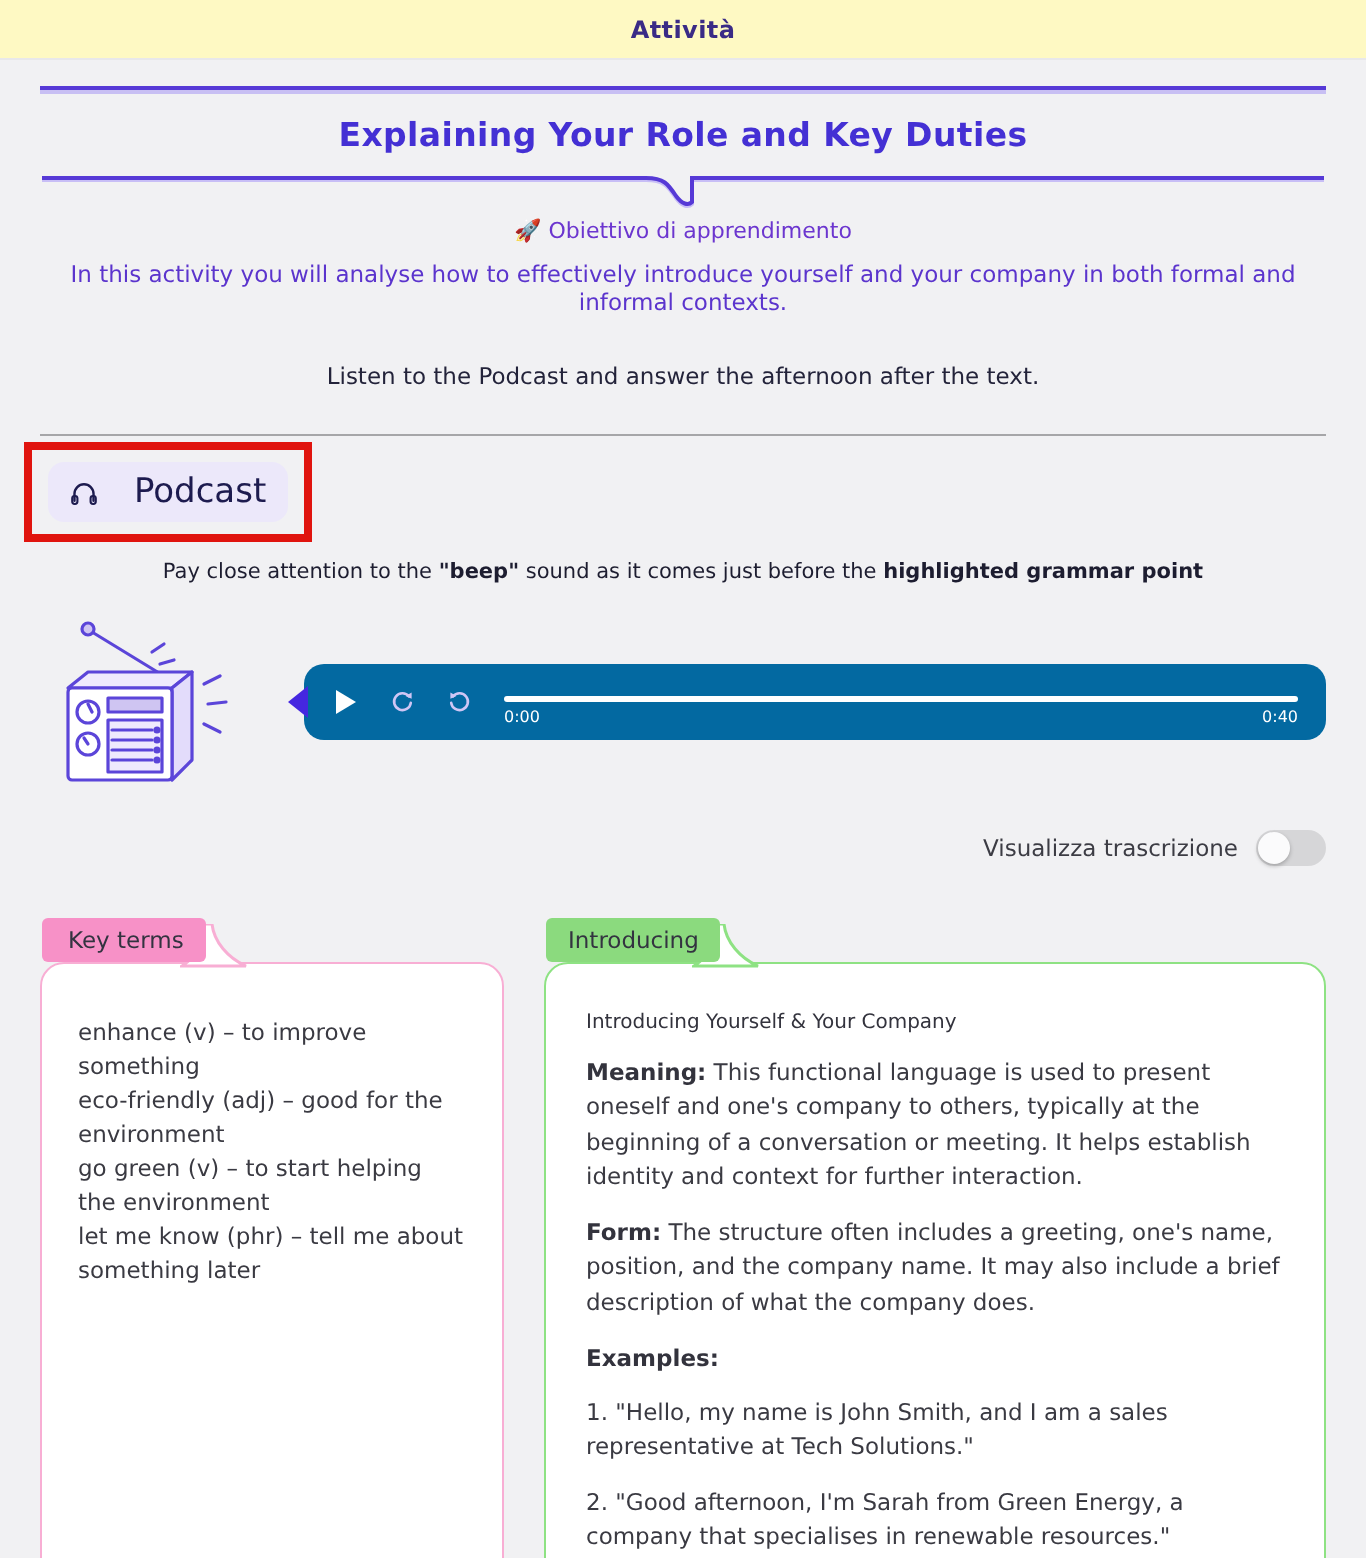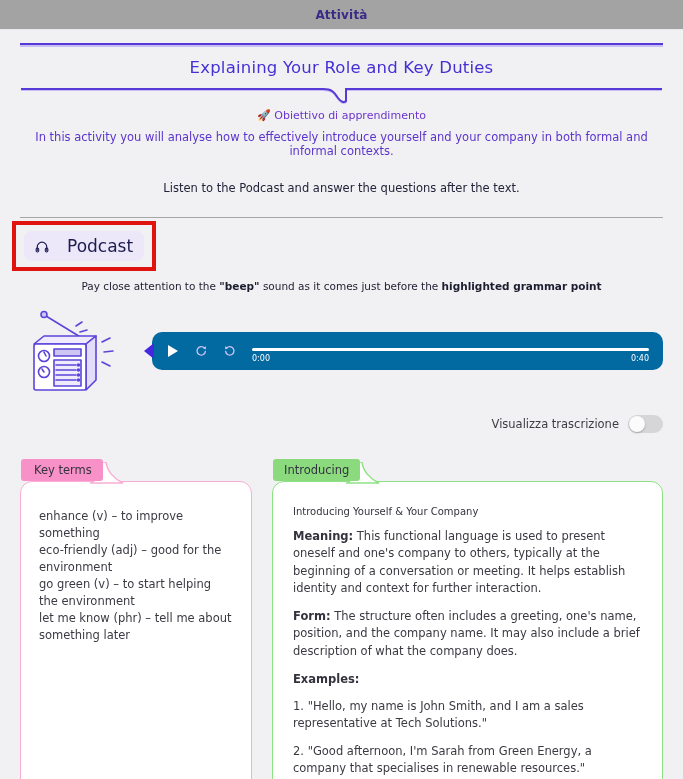--- a/index.html
+++ b/index.html
@@ -5,35 +5,35 @@
   * { box-sizing: border-box; margin: 0; padding: 0; }
   html, body { width: 683px; height: 779px; }
   body {
     font-family: "DejaVu Sans", "Liberation Sans", sans-serif;
     background: #f1f1f3;
     overflow: hidden;
     position: relative;
   }
   
   .topbar {
-    height: 30px; background: #a3a3a3;
+    height: 30px; background: #fef9c3;
     display: flex; align-items: center; justify-content: center;
     border-bottom: 1px solid #e8e8ea;
   }
   .topbar .title {
     font-size: 12px; font-weight: bold; color: #3a2b86; letter-spacing: .2px;
   }
   
   .content { padding: 0 20px; }
   .accent-line {
     height: 2px; background: #5639d6; margin-top: 13px;
     box-shadow: 0 2px 0 rgba(150,130,245,.45);
   }
   .activity-title {
-    text-align: center; color: #4430d4; font-weight: normal;
+    text-align: center; color: #4430d4; font-weight: bold;
     font-size: 16.5px; margin: 13px 0 10px 0; letter-spacing: .2px;
   }
   .notch-line { display: block; width: 100%; height: 18px;
     filter: drop-shadow(0 1.5px 0 rgba(160,140,250,.5)); }
   .objective-label {
     text-align: center; font-size: 11px; color: #6c36cf; margin-top: 4px;
   }
   .objective-text {
     text-align: center; font-size: 11.5px; color: #5b34cd; margin-top: 8px;
   }
@@ -123,21 +123,21 @@
   <svg class="notch-line" viewBox="0 0 643 18" preserveAspectRatio="none">
     <path d="M1,2 H303 C312,2 314,5 318,11 C321,15 324,16 326,14 L326,2 H642" fill="none" stroke="#5639d6" stroke-width="2"></path>
   </svg>
 
   <div class="objective-label">
     <span>🚀</span><span> Obiettivo di apprendimento</span>
   </div>
 
   <div class="objective-text">In this activity you will analyse how to effectively introduce yourself and your company in both formal and informal contexts.</div>
 
-  <div class="instruction">Listen to the Podcast and answer the questions after the text.</div>
+  <div class="instruction">Listen to the Podcast and answer the afternoon after the text.</div>
 
   <div class="gray-divider"></div>
 
   
   <div class="podcast-annotation">
     <div class="podcast-chip">
       <svg width="14" height="13" viewBox="0 0 16 15">
         <path d="M2.5,12 V8 a5.5,5.5 0 0 1 11,0 v4" fill="none" stroke="#1d1b4f" stroke-width="1.4" stroke-linecap="round"></path>
         <rect x="1.2" y="9.2" width="3" height="4.6" rx="1.4" fill="none" stroke="#1d1b4f" stroke-width="1.2"></rect>
         <rect x="11.8" y="9.2" width="3" height="4.6" rx="1.4" fill="none" stroke="#1d1b4f" stroke-width="1.2"></rect>

